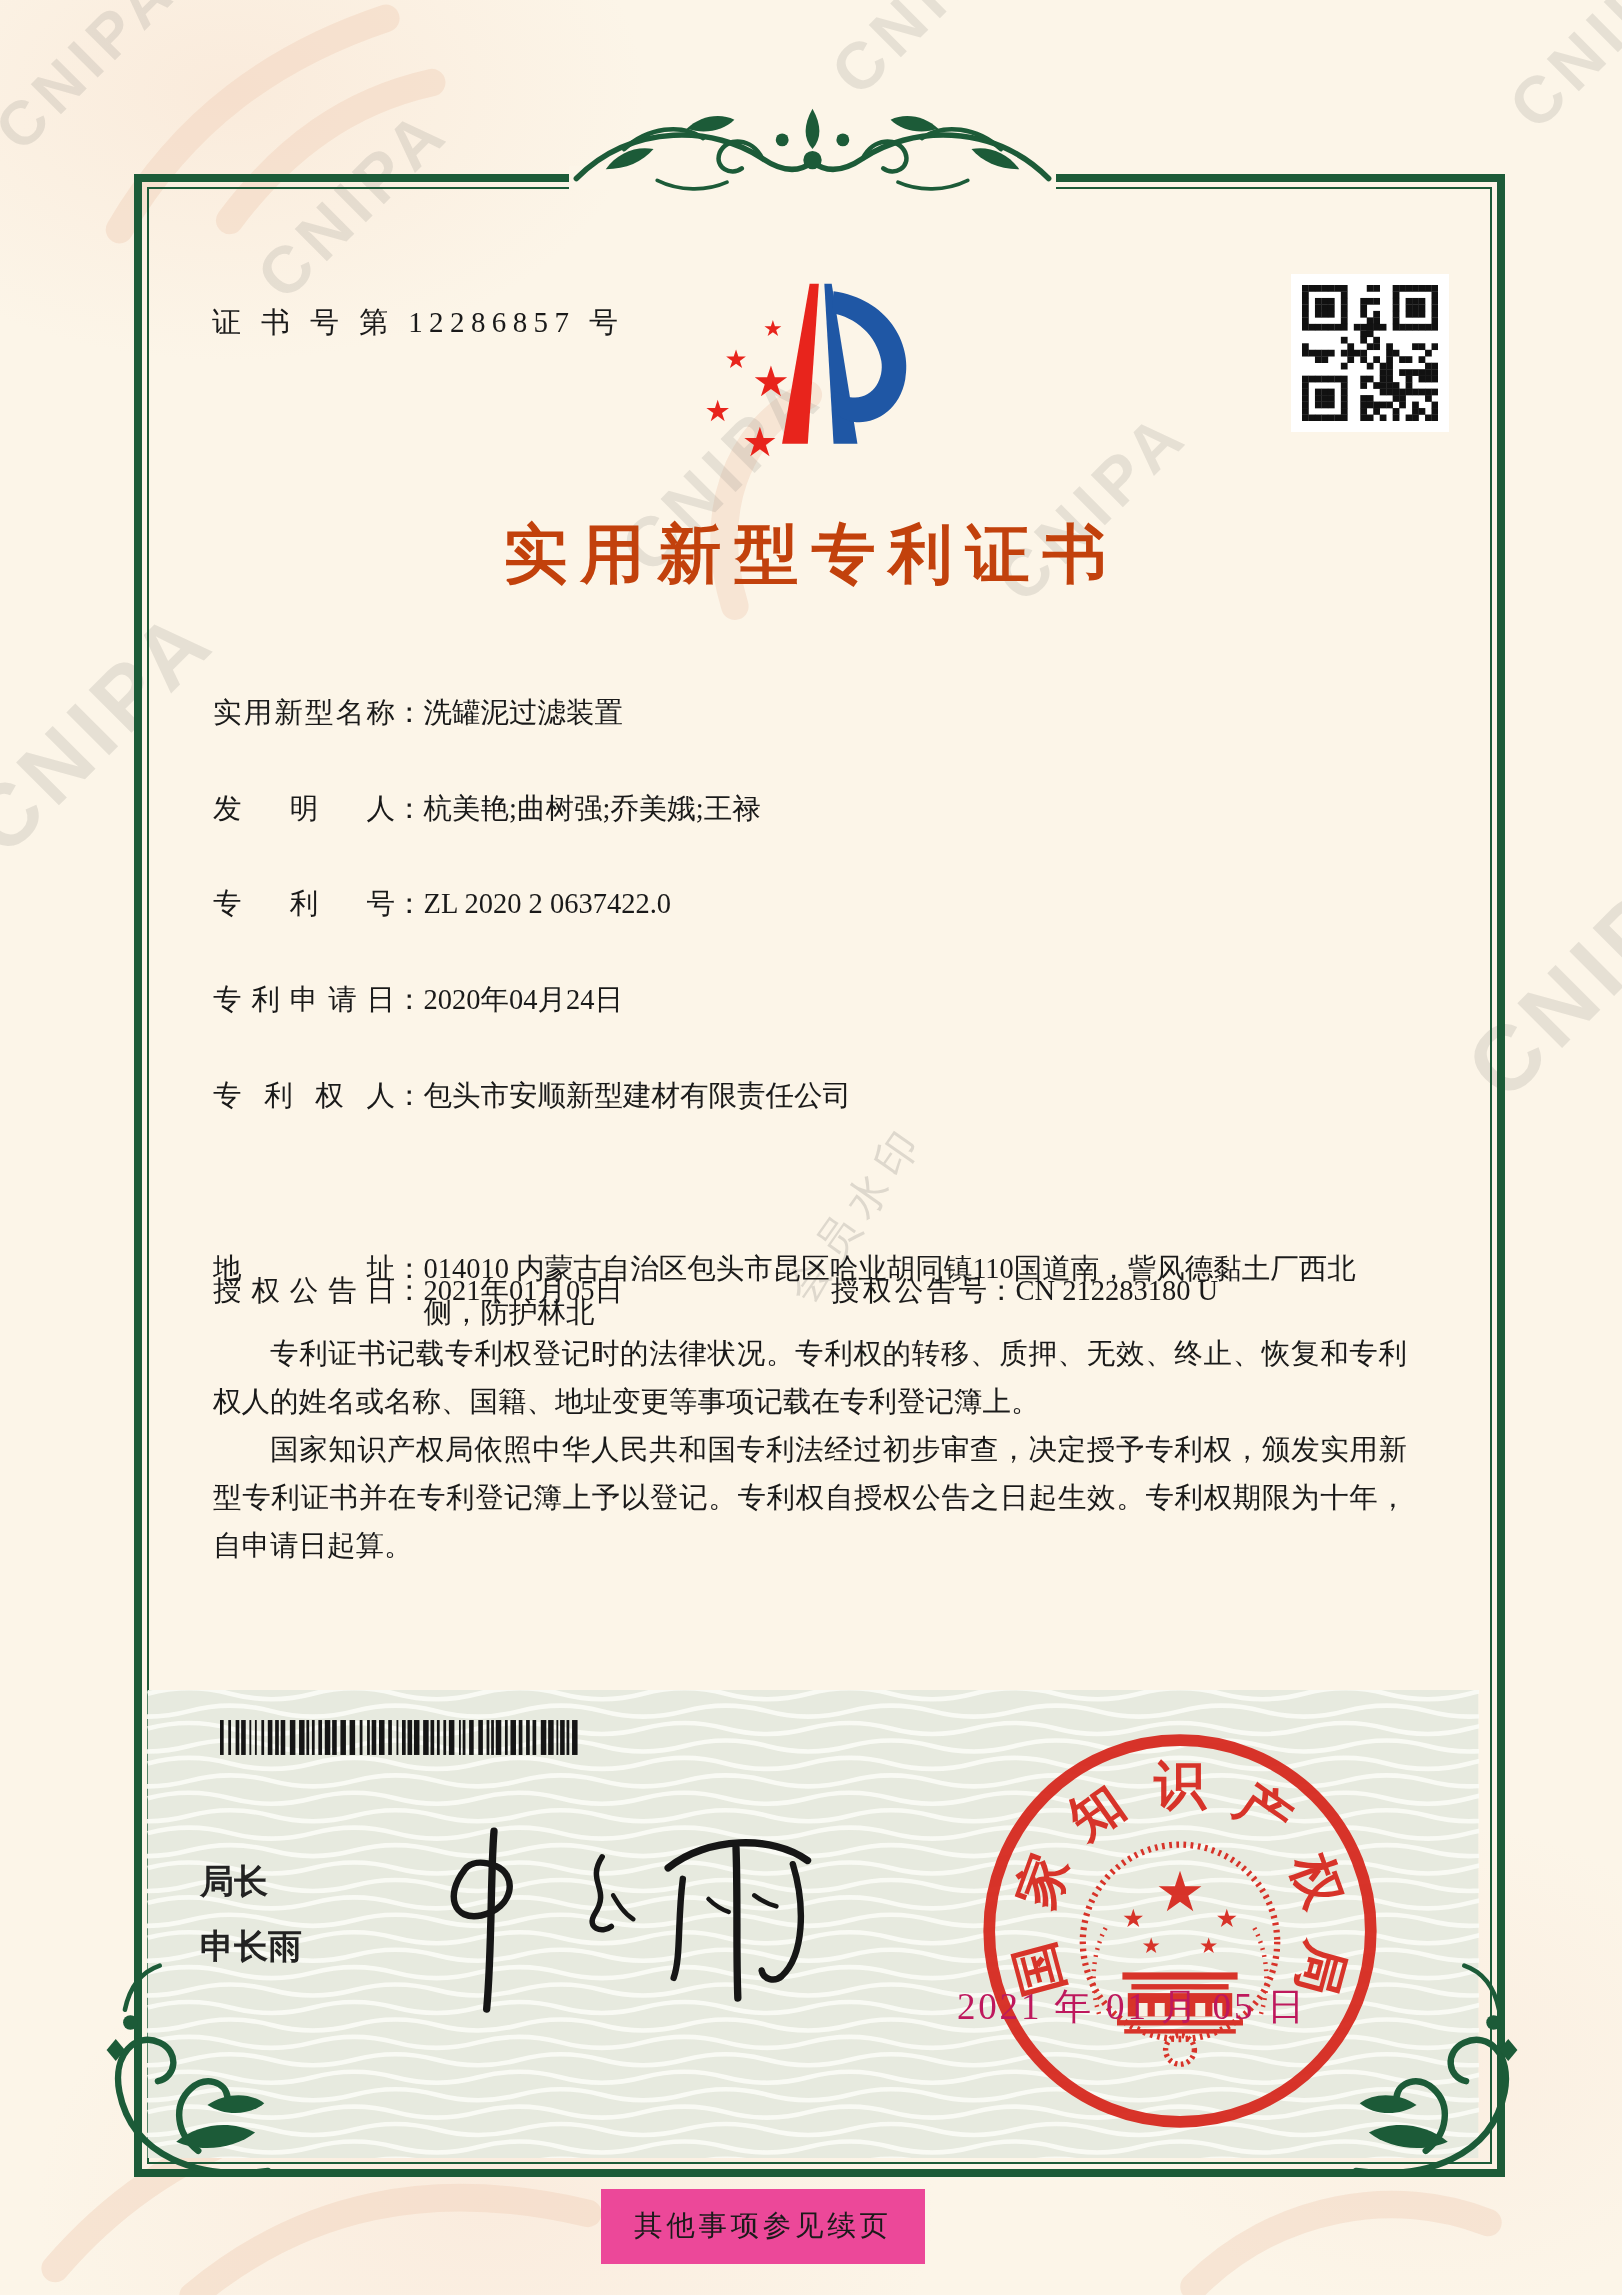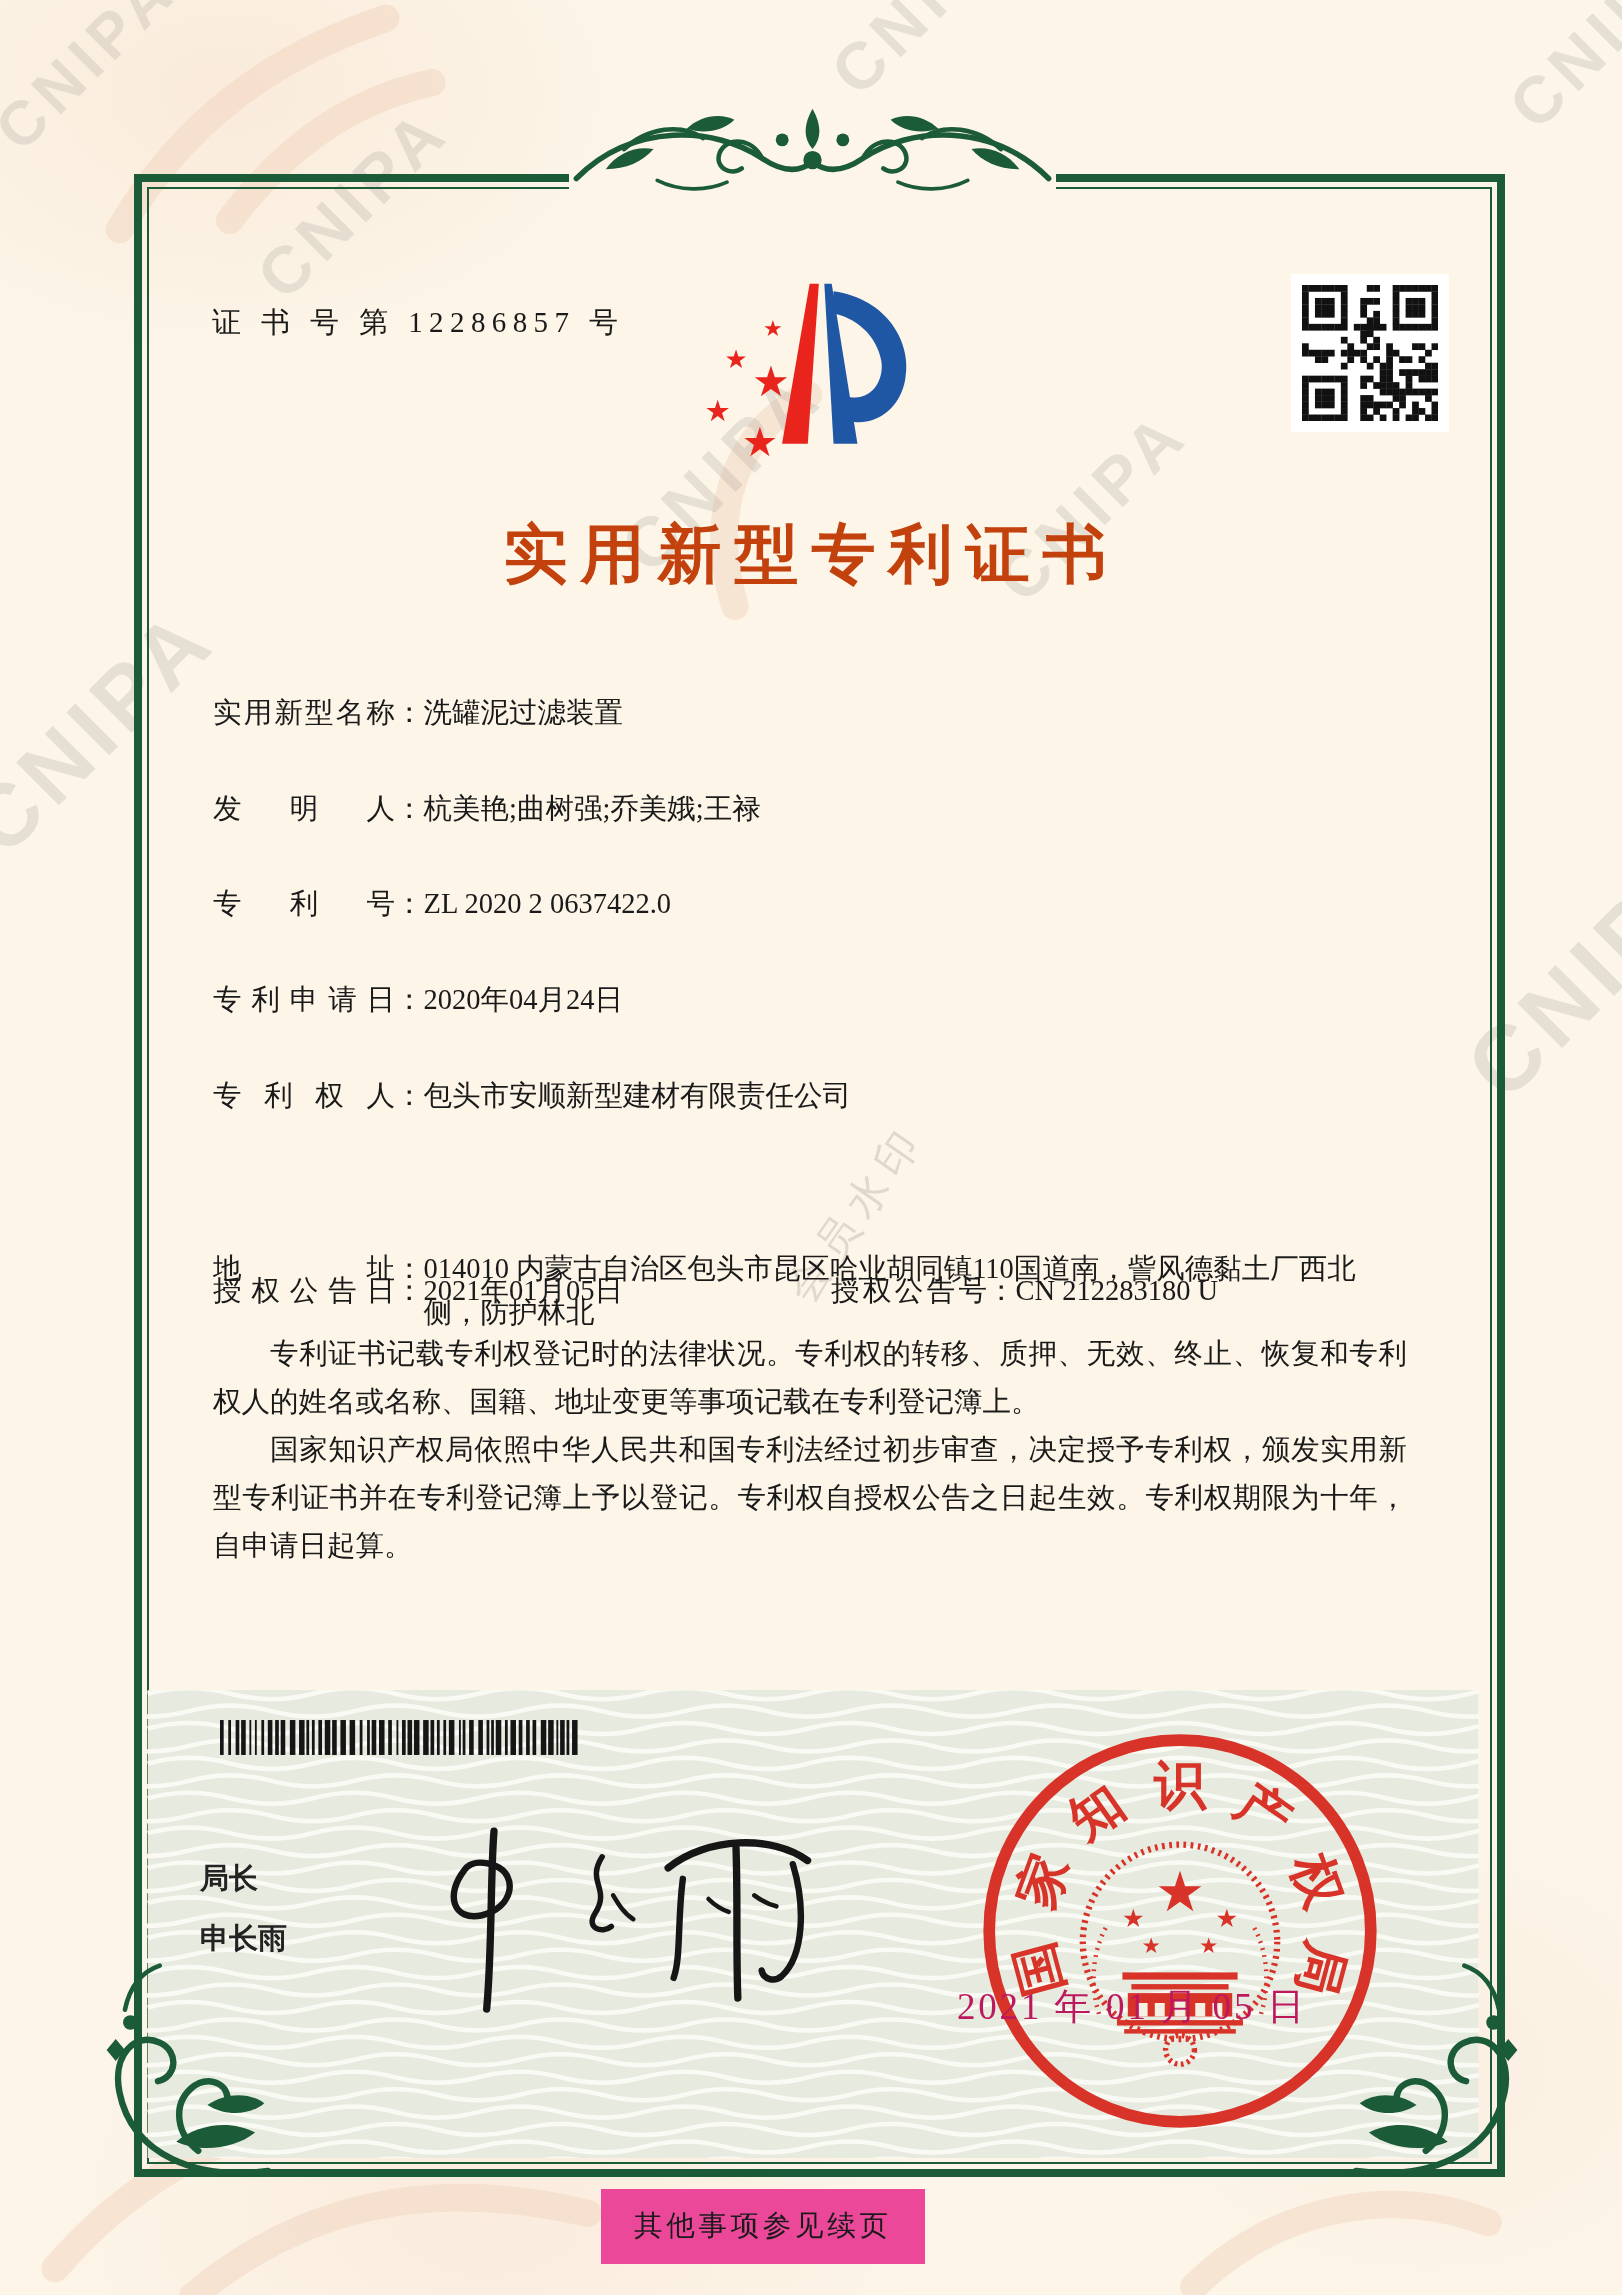--- a/index.html
+++ b/index.html
@@ -39,21 +39,21 @@
   .grant2{position:absolute;left:618px;top:0;white-space:nowrap;}
   .grant2 .flabel{width:156px;}
   .paras{position:absolute;left:213px;top:1330px;width:1194px;font-size:28.5px;
          line-height:48px;text-align:justify;}
   .paras p{margin:0;text-indent:2em;}
   
   .waveband{position:absolute;left:147px;top:1690px;width:1332px;height:468px;line-height:0;}
   .barcode{position:absolute;left:220px;top:1720px;line-height:0;}
   .officials{position:absolute;left:200px;top:1864px;
      font-family:"Liberation Sans","DejaVu Sans",sans-serif;font-weight:bold;
-     font-size:29px;color:#222;line-height:1;}
+     font-size:34px;color:#222;line-height:1;}
   .officials .o2{margin-top:31px;}
   .signature{position:absolute;left:422px;top:1811px;}
   .seal{position:absolute;left:964px;top:1715px;opacity:.94;}
   .seal-date{position:absolute;left:957px;top:1982px;width:441px;text-align:left;
      font-size:37px;letter-spacing:2.8px;color:#be185d;white-space:nowrap;}
   .pagenum{position:absolute;left:0;width:100%;top:2096px;text-align:center;
      font-size:25px;letter-spacing:1.8px;}
   .cont-note{position:absolute;left:601px;top:2189px;background:#ec4899;
      padding:18.4px 33px;font-size:28.5px;letter-spacing:3.7px;}
   .orn{position:absolute;line-height:0;}

